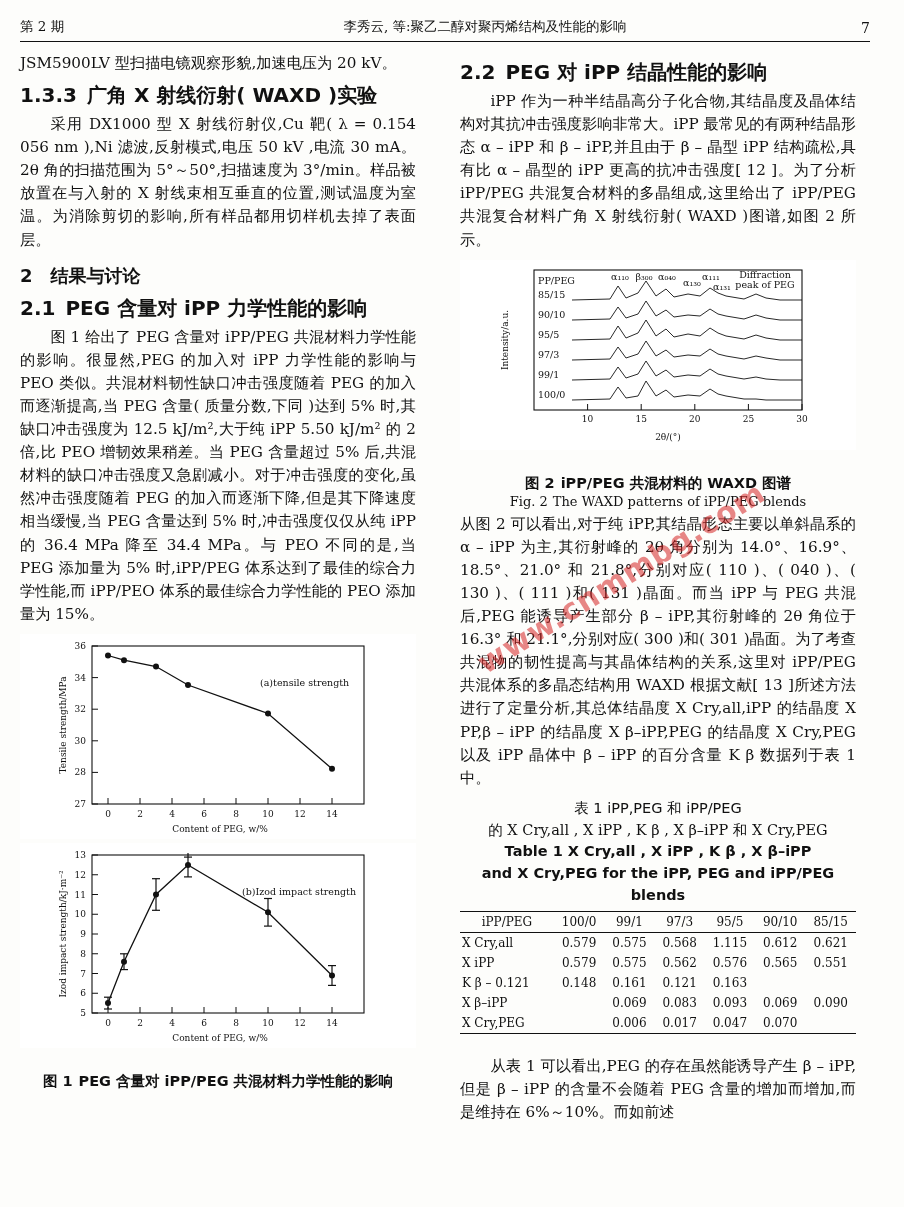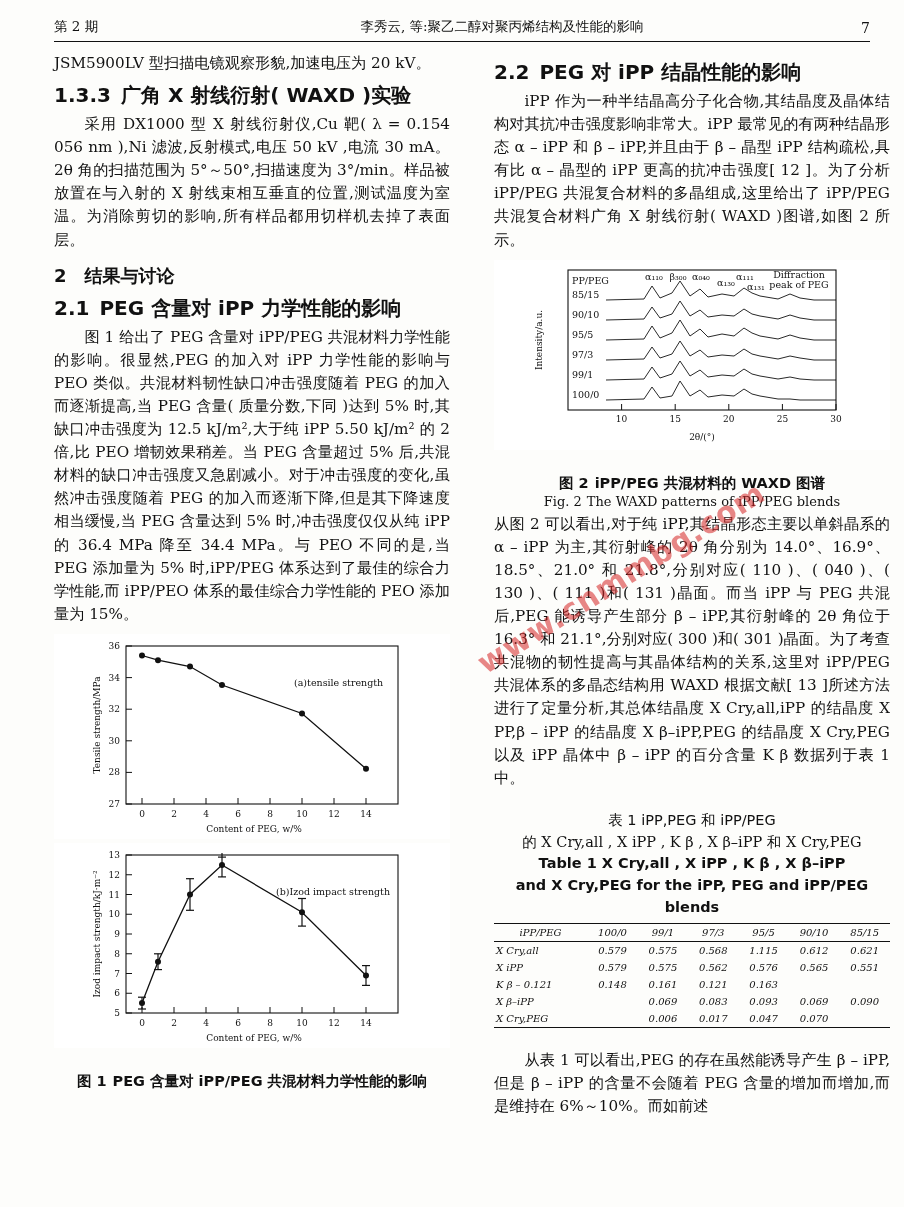--- a/index.html
+++ b/index.html
@@ -7,21 +7,21 @@
     width:904px;height:1207px;
     background:#fdfdfb;
     font-family:"DejaVu Serif", serif;
     color:#111;
     position:relative;
     overflow:hidden;
   }
   .page{
     position:absolute;left:0;top:0;width:904px;height:1207px;
     box-sizing:border-box;
-    padding:18px 34px 10px 54px;
+    padding:18px 34px 10px 20px;
   }
   
   .runhead{
     display:flex;align-items:flex-end;justify-content:space-between;
     font-size:13.5px;
     padding-bottom:5px;
     border-bottom:1.6px solid #111;
     margin-bottom:10px;
   }
   .runhead .left{width:140px;}
@@ -58,28 +58,27 @@
   .figcap-en .lab{margin-right:5px;}
 
   
   .chartbox{border:0;background:#fff;}
   .axislab{font-family:"DejaVu Serif",serif;font-size:9px;fill:#111;}
   .tick{font-family:"DejaVu Serif",serif;font-size:9px;fill:#111;}
   .inlab{font-family:"DejaVu Serif",serif;font-size:9.5px;fill:#111;}
 
   
   .tbl-title{
-    text-align:center;font-size:14.5px;margin-top:20px;line-height:1.5;
+    text-align:center;font-size:14.5px;margin-top:8px;line-height:1.5;
   }
   .tbl-title .t1{font-family:"DejaVu Sans",sans-serif;}
   .tbl-title b{font-family:"DejaVu Sans",sans-serif;}
   table.data{
-    width:100%;border-collapse:collapse;font-size:10px;margin-top:4px;
+    width:100%;border-collapse:collapse;font-size:12px;margin-top:4px;
     font-family:"DejaVu Serif",serif;
-    font-style:italic;
   }
   table.data td,table.data th{padding:3px 2px;text-align:center;font-weight:normal;}
   table.data thead tr{border-top:1.4px solid #111;border-bottom:1px solid #111;}
   table.data tbody tr:last-child{border-bottom:1.4px solid #111;}
   table.data td.rowhead{text-align:left;padding-left:2px;white-space:nowrap;}
 
   
   .wm{
     position:absolute;
     left:455px;top:560px;

